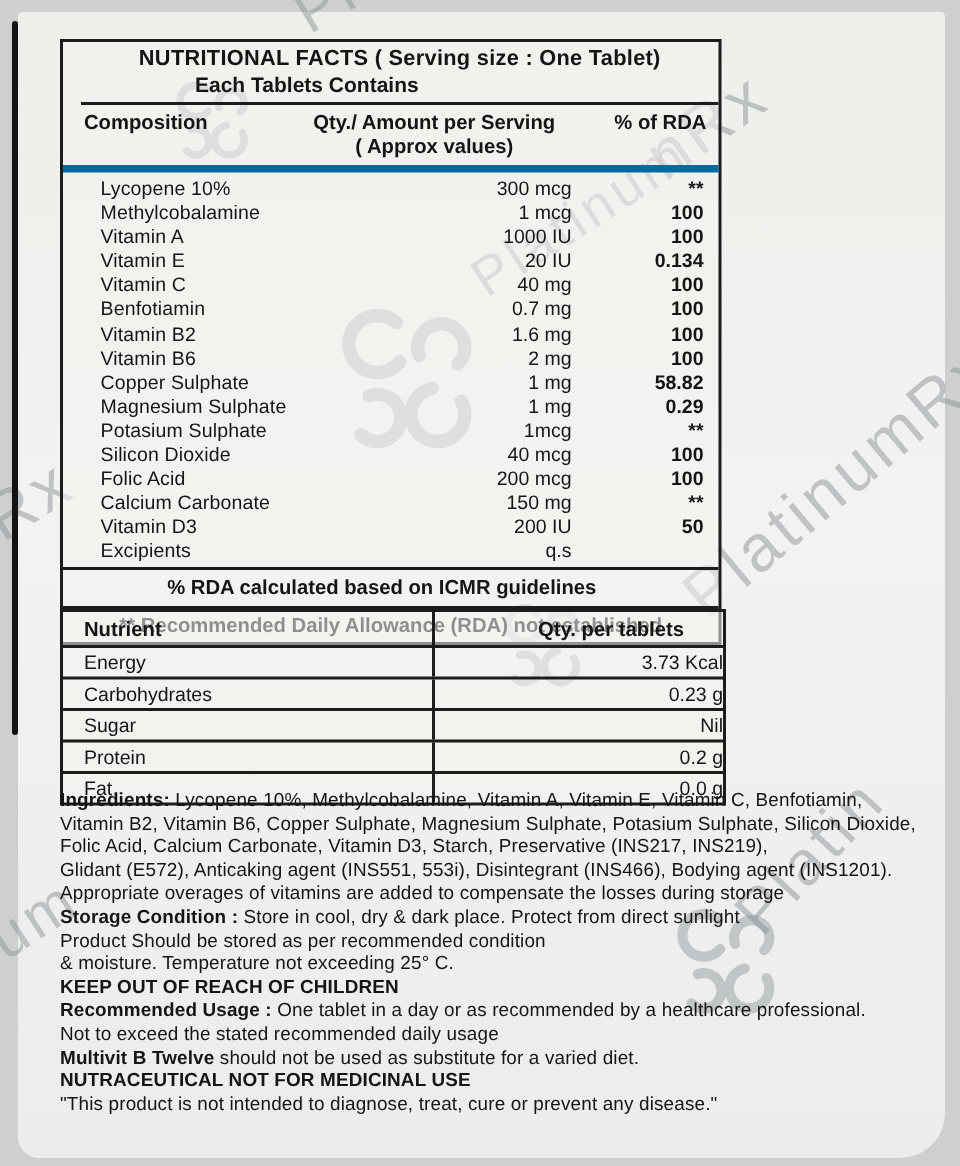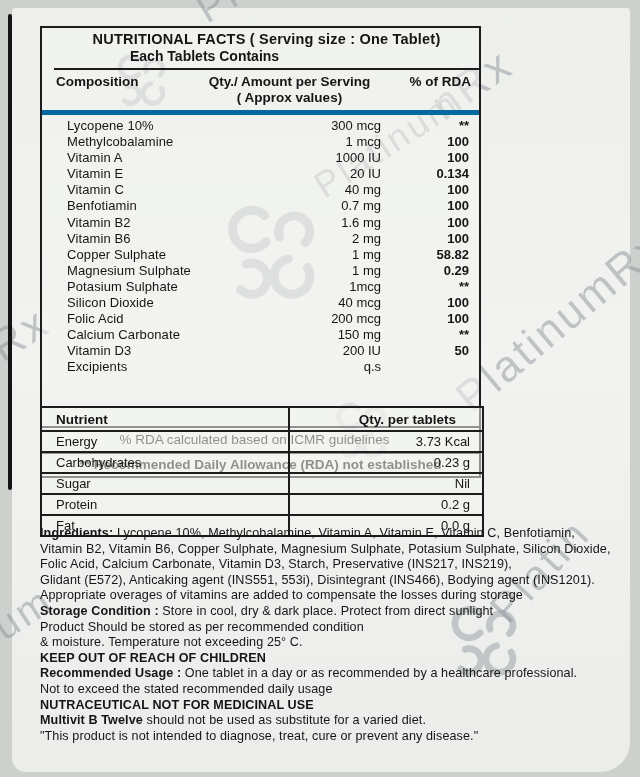--- a/index.html
+++ b/index.html
@@ -61,40 +61,40 @@
   .t1-body{padding:3px 0 2px 0;}
   .crow{
     display:grid;grid-template-columns:1fr 120px 92px;
     padding:0 6px 0 25px;font-size:13px;line-height:16.1px;
   }
   .crow .cqty{text-align:right;}
   .crow .crda{text-align:right;padding-right:4px;font-weight:700;}
   .crow .cname{letter-spacing:.1px;}
   .note-row{
     border-top:2.5px solid #1c1c1c;
-    font-weight:400;font-size:13.5px;text-align:center;padding:4px 12px 5px 0;margin-top:48px;
+    font-weight:700;font-size:13.5px;text-align:center;padding:4px 12px 5px 0;
   }
   .note-row2{
     border-top:2.5px solid #1c1c1c;
     font-weight:700;font-size:13.5px;text-align:center;padding:3px 0 4px 0;
   }
 
   
   .tbl2{
     position:absolute;left:40px;top:406px;width:440px;z-index:2;
     border:2.5px solid #1c1c1c;background:rgba(243,244,241,.55);
   }
   .nrow{
     display:grid;grid-template-columns:248px 1fr;
     border-bottom:2px solid #1c1c1c;
     font-size:13px;min-height:19px;align-items:center;gap:31px;
   }
   .nrow:last-child{border-bottom:none;}
   .nrow .nname{padding-left:14px;border-right:2px solid #1c1c1c;align-self:stretch;display:flex;align-items:center;}
-  .nrow .nqty{text-align:right;padding-right:12px;}
+  .nrow .nqty{text-align:right;}
   .nrow.nhead{min-height:22px;font-weight:700;font-size:13.5px;}
   .nrow.nhead .nqty{padding-right:26px;}
 
   
   .info{
     position:absolute;left:40px;top:526px;width:592px;z-index:2;
     font-size:12.6px;line-height:15.6px;letter-spacing:.1px;
   }
   .info .b{font-weight:700;}
 </style>
@@ -275,17 +275,17 @@
     <div><span class="b"></span><span>Vitamin B2, Vitamin B6, Copper Sulphate, Magnesium Sulphate, Potasium Sulphate, Silicon Dioxide,</span></div>
     <div><span class="b"></span><span>Folic Acid, Calcium Carbonate, Vitamin D3, Starch, Preservative (INS217, INS219),</span></div>
     <div><span class="b"></span><span>Glidant (E572), Anticaking agent (INS551, 553i), Disintegrant (INS466), Bodying agent (INS1201).</span></div>
     <div><span class="b"></span><span>Appropriate overages of vitamins are added to compensate the losses during storage</span></div>
     <div><span class="b">Storage Condition :</span><span> Store in cool, dry &amp; dark place. Protect from direct sunlight</span></div>
     <div><span class="b"></span><span>Product Should be stored as per recommended condition</span></div>
     <div><span class="b"></span><span>&amp; moisture. Temperature not exceeding 25° C.</span></div>
     <div><span class="b">KEEP OUT OF REACH OF CHILDREN</span><span></span></div>
     <div><span class="b">Recommended Usage :</span><span> One tablet in a day or as recommended by a healthcare professional.</span></div>
     <div><span class="b"></span><span>Not to exceed  the stated recommended daily usage</span></div>
+    <div><span class="b">Multivit B Twelve</span><span> should not be used as substitute for a varied diet.</span></div>
     <div><span class="b">NUTRACEUTICAL NOT FOR MEDICINAL USE</span><span></span></div>
-    <div><span class="b">Multivit B Twelve</span><span> should not be used as substitute for a varied diet.</span></div>
     <div><span class="b"></span><span>"This product is not intended to diagnose, treat, cure or prevent any disease."</span></div>
   </div>
 </div>
 
 </body></html>

